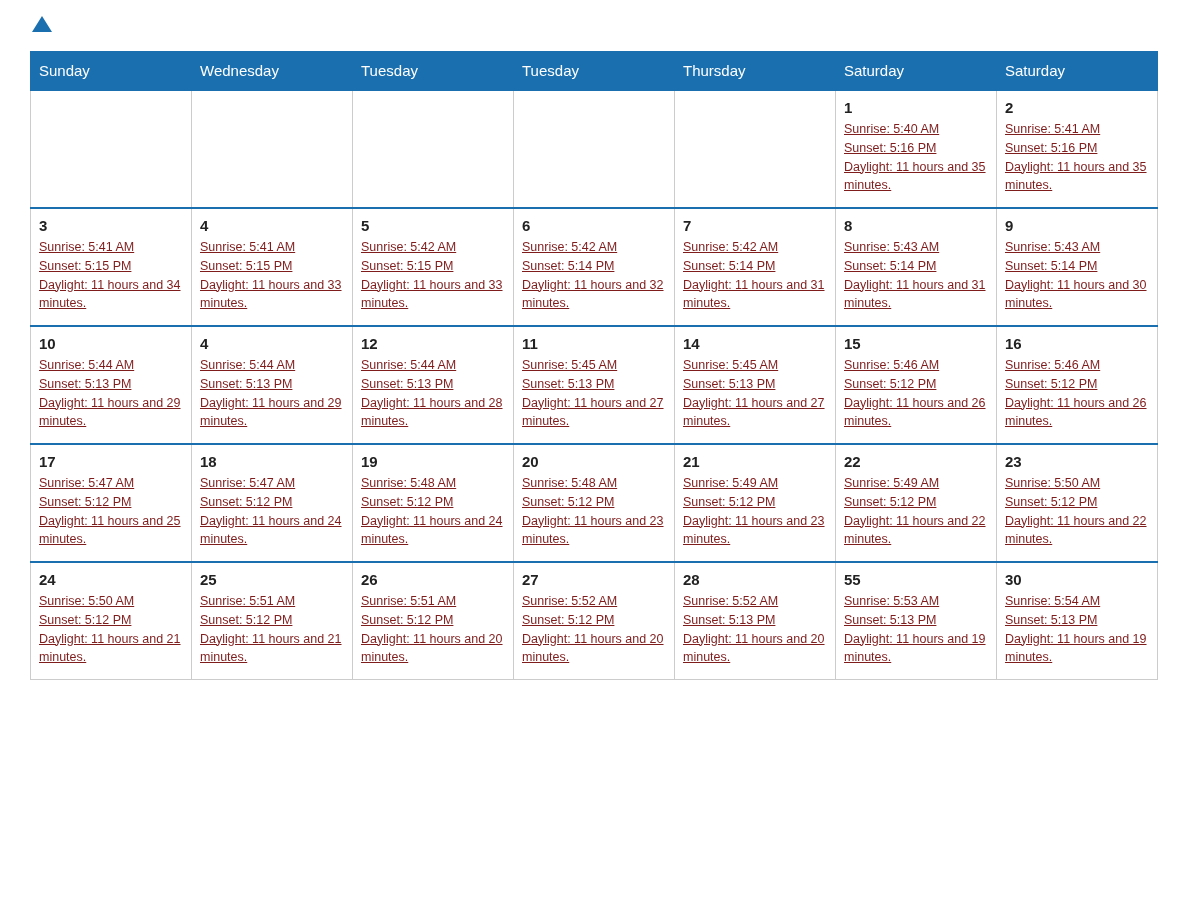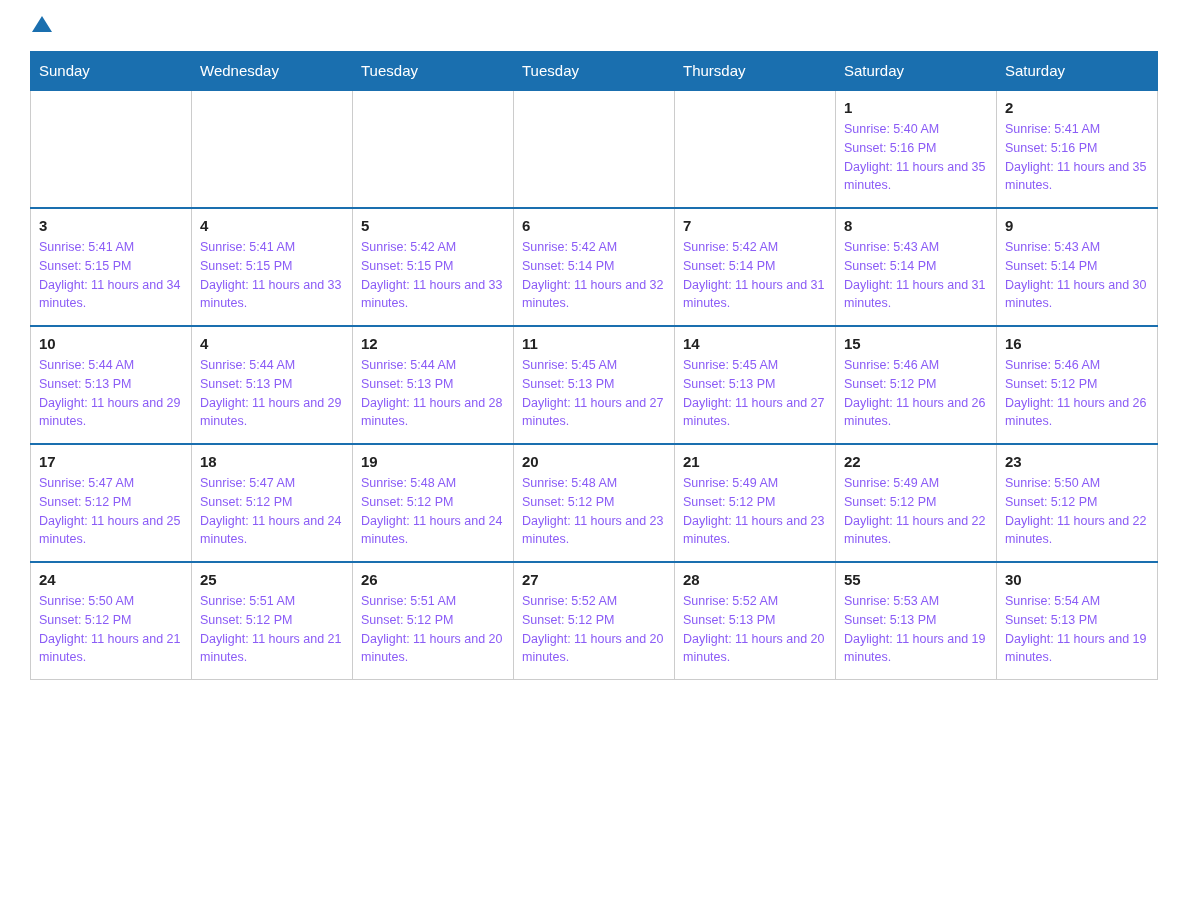--- a/index.html
+++ b/index.html
@@ -90,21 +90,22 @@
     .day-number {
       font-size: 15px;
       font-weight: bold;
       color: #222;
       margin-bottom: 4px;
       display: block;
     }
     .day-info {
       font-size: 12.5px;
       line-height: 1.5;
-      color: #8b5cf6;
+      color: #7f1d1d;
+      text-decoration: underline;
     }
     .empty-cell {
       border-top: 2px solid #1a6faf;
       background: #fff;
     }
   </style>
 </head>
 <body>
 
 <div class="header">

